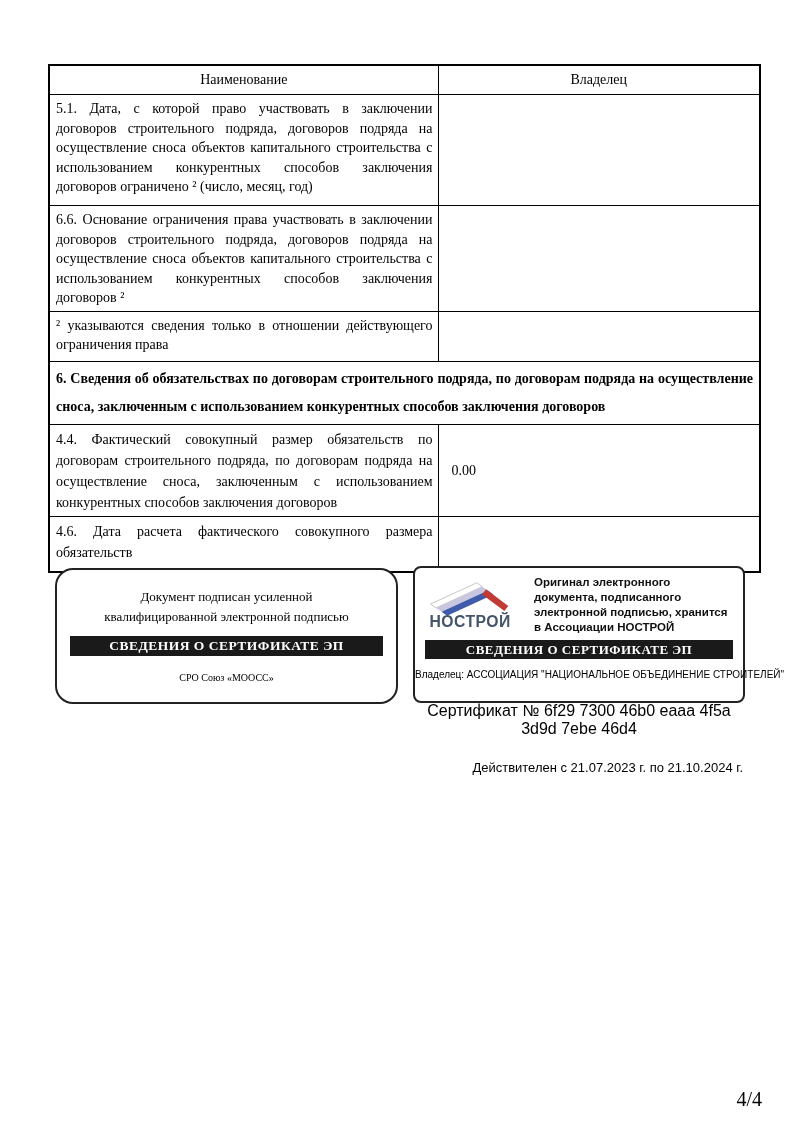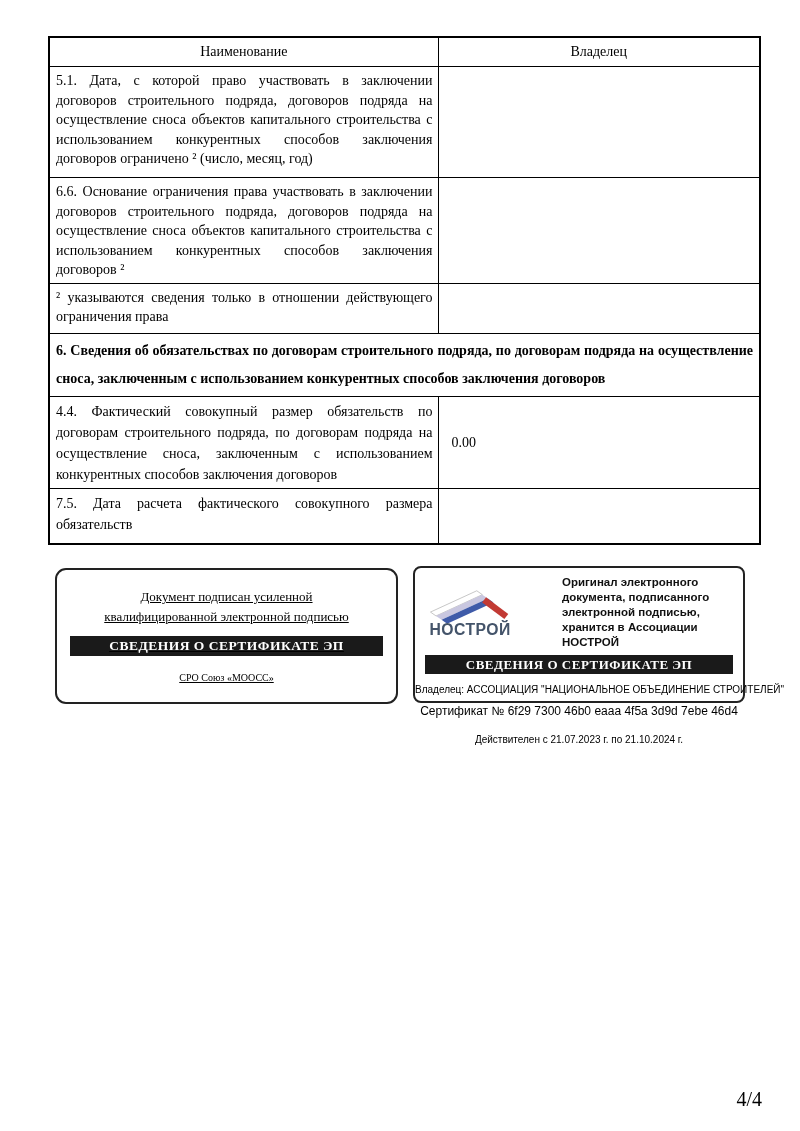--- a/index.html
+++ b/index.html
@@ -7,21 +7,21 @@
     width:800px; height:1131px;
     background:#ffffff;
     font-family:"Liberation Serif", serif;
     color:#000;
     position:relative;
     overflow:hidden;
   }
 
   
   .doc-table {
-    position:absolute; left:48px; top:36px;
+    position:absolute; left:48px; top:64px;
     width:711px;
     border-collapse:collapse;
     table-layout:fixed;
     font-size:14px;
     border:2px solid #000;
   }
   .doc-table col.c1 { width:389px; }
   .doc-table col.c2 { width:322px; }
   .doc-table td {
     border:1px solid #000;
@@ -62,22 +62,21 @@
   
   .stamp {
     position:absolute;
     background:#fff;
     border:2px solid #222;
     box-sizing:border-box;
   }
   .stamp-left {
     left:55px; top:568px;
     width:343px; height:136px;
-    border-radius:11px;
-    text-decoration:underline;
+    border-radius:18px;
   }
   .stamp-right {
     left:413px; top:566px;
     width:332px; height:137px;
     border-radius:8px;
   }
   .s-title {
     margin:17px 26px 0;
     text-align:center;
     font-size:13px;
@@ -105,51 +104,50 @@
     gap:9px;
     padding:7px 8px 0 8px;
   }
   .s-logo { width:102px; height:50px; flex:none; }
   .s-head-text {
     font-family:"Liberation Sans", sans-serif;
     font-weight:bold;
     font-size:11.5px;
     line-height:15px;
     color:#101010;
-    margin-left:28px;
   }
   .s-bar2 {
     margin:5px 10px 0;
     height:19px;
     background:#1a1a1a;
     color:#fff;
     font-weight:bold;
     font-size:13px;
     line-height:19px;
     text-align:center;
     letter-spacing:0.5px;
   }
   .s-owner2 {
     margin-top:10px;
     text-align:center;
     font-family:"Liberation Sans", sans-serif;
     font-size:10px;
     white-space:nowrap;
   }
   .s-cert {
-    margin-top:9px;
-    text-align:center;
-    font-family:"Liberation Sans", sans-serif;
-    font-size:12px;
+    margin-top:22px;
+    text-align:center;
+    font-family:"Liberation Sans", sans-serif;
+    font-size:16px;
   }
   .s-valid {
-    margin-top:16px;
-    text-align:center;
-    font-family:"Liberation Sans", sans-serif;
-    font-size:10px;
+    margin-top:22px;
+    text-align:right;
+    font-family:"Liberation Sans", sans-serif;
+    font-size:13px;
   }
   .logo-text {
     font-family:"Liberation Sans", sans-serif;
     font-weight:bold;
     font-size:17px;
     letter-spacing:0.5px;
   }
 
   
   .page-num {
@@ -187,21 +185,21 @@
         <td class="val"></td>
       </tr>
       <tr class="rsec">
         <td class="section" colspan="2">6. Сведения об обязательствах по договорам строительного подряда, по договорам подряда на осуществление сноса, заключенным с использованием конкурентных способов заключения договоров</td>
       </tr>
       <tr class="r61">
         <td class="lbl">4.4. Фактический совокупный размер обязательств по договорам строительного подряда, по договорам подряда на осуществление сноса, заключенным с использованием конкурентных способов заключения договоров</td>
         <td class="val">0.00</td>
       </tr>
       <tr class="r62">
-        <td class="lbl">7.5. Дата расчета фактического совокупного размера обязательств</td>
+        <td class="lbl">4.6. Дата расчета фактического совокупного размера обязательств</td>
         <td class="val"></td>
       </tr>
     </tbody>
   </table>
 
   <div class="stamp stamp-left">
     <div class="s-title">Документ подписан усиленной квалифицированной электронной подписью</div>
     <div class="s-bar">СВЕДЕНИЯ О СЕРТИФИКАТЕ ЭП</div>
     <div class="s-owner">СРО Союз «МООСС»</div>
   </div>

